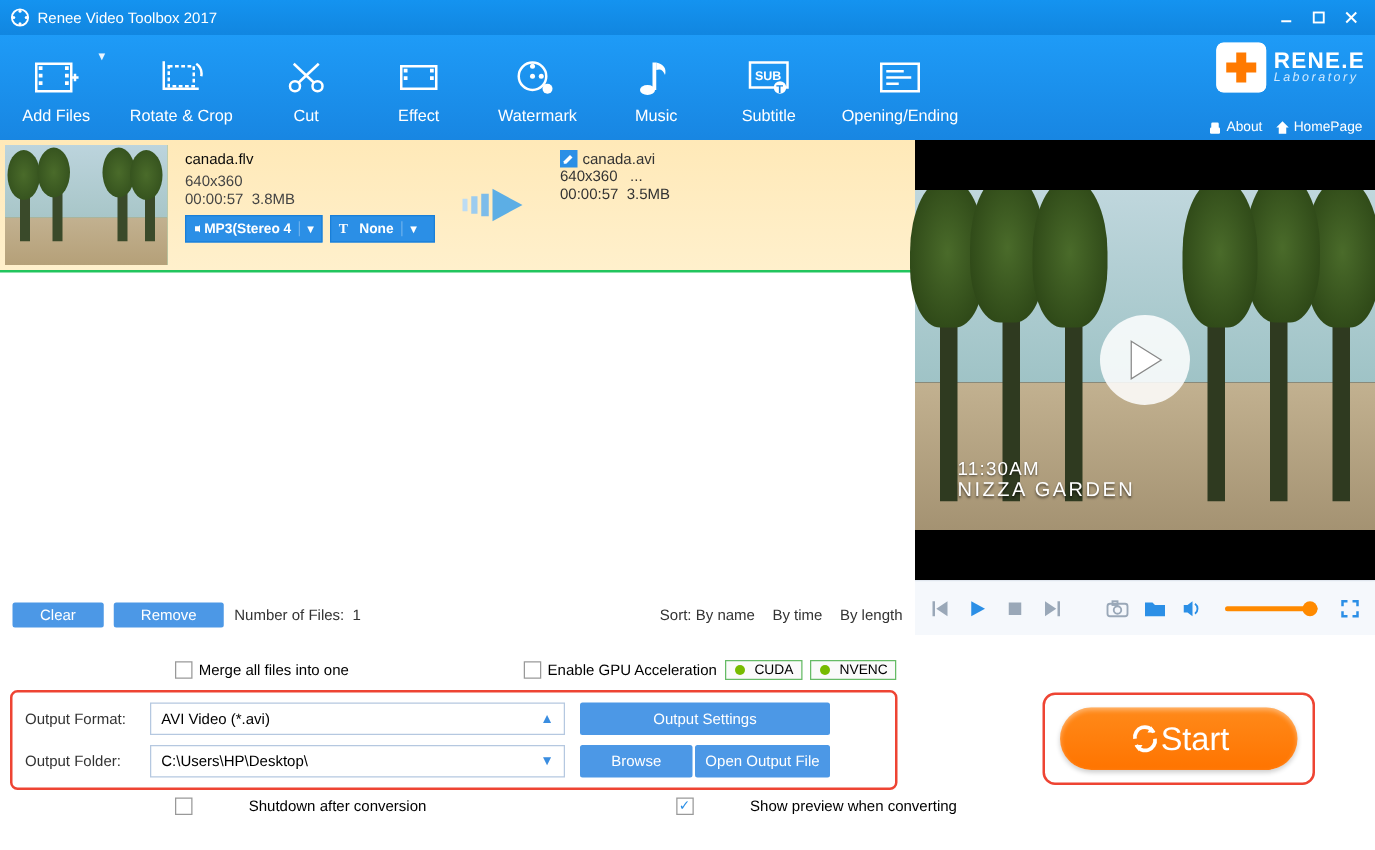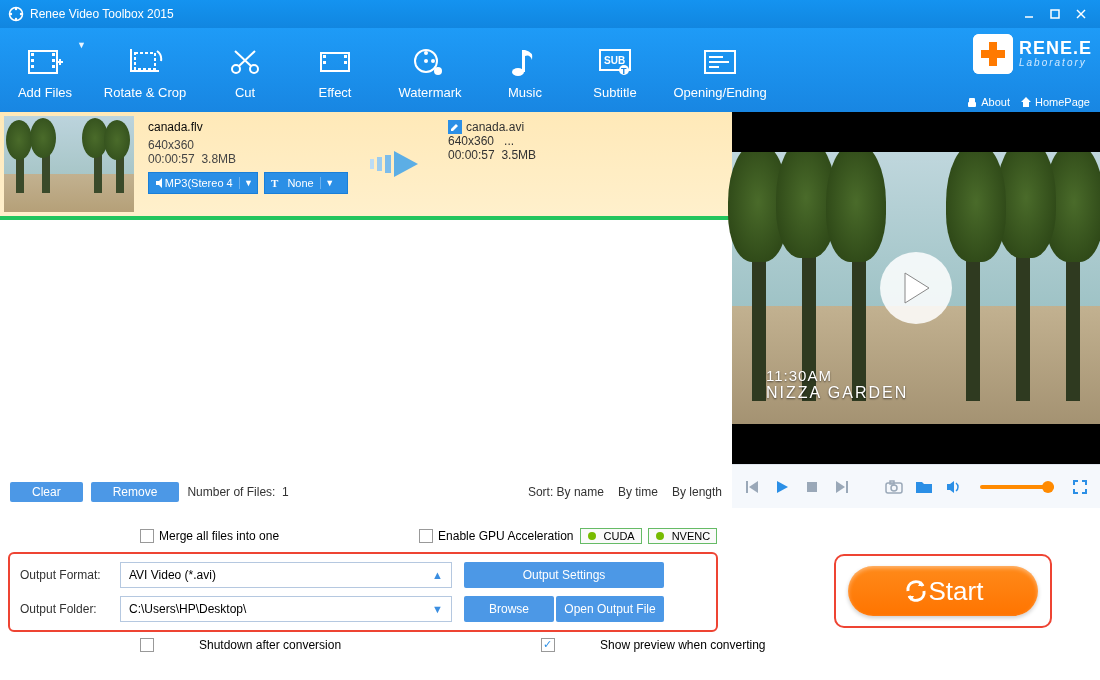--- a/index.html
+++ b/index.html
@@ -18,28 +18,28 @@
 .tool-item .ticon { width:42px; height:42px; display:flex; align-items:center; justify-content:center; margin-bottom:2px; }
 .tool-item .drop { position:absolute; right:4px; top:12px; font-size:9px; color:#eaf5ff;}
 .brand { position:absolute; right:8px; top:6px; display:flex; align-items:center; }
 .brand-icon { width:40px; height:40px; background:#fff; border-radius:6px; display:flex; align-items:center; justify-content:center; margin-right:6px; box-shadow:0 0 0 2px #fff inset; }
 .brand-text { color:#fff; font-weight:700; font-size:18px; letter-spacing:1px; line-height:0.9; }
 .brand-sub { font-size:10px; font-style:italic; color:#cfe9ff; letter-spacing:2px;}
 .brand-links { position:absolute; right:10px; bottom:4px; font-size:11px; color:#fff; display:flex; gap:10px; }
 .brand-links span { display:inline-flex; align-items:center; gap:3px; cursor:pointer;}
 
 
-.filelist { background:#f0abfc; border-bottom:4px solid #22c55e; }
+.filelist { background:#f0abfc; border-bottom:2px solid #22c55e; }
 .filerow { display:flex; align-items:stretch; background: linear-gradient(#ffe9b8,#fff0cc); height:104px; }
 .thumb { width:130px; height:96px; margin:4px; background:#7a8; position:relative; overflow:hidden; }
 .fileinfo { padding:8px 10px; font-size:12px; color:#333; width:220px;}
 .fileinfo .fname { color:#0a0a0a; margin-bottom:4px; }
 .fileinfo .dim { color:#444; }
 .dropbtn { height:22px; background:#2b8fe6; color:#fff; font-size:11px; display:inline-flex; align-items:center; border:1px solid #1a7fd8; cursor:pointer; white-space:nowrap; margin-top:6px;}
-.dropbtn .label { padding:0 6px; border-right:1px solid rgba(255,255,255,0.3); display:inline-flex; align-items:center; gap:3px; overflow:hidden;}
+.dropbtn .label { padding:0 6px; border-right:1px solid rgba(255,255,255,0.3); display:inline-flex; align-items:center; gap:3px; overflow:hidden;font-weight:bold;}
 .dropbtn .arrow { width:18px; text-align:center; font-size:9px; }
 .arrowgraphic { width:80px; display:flex; align-items:center; justify-content:center; }
 .outputinfo { padding:8px 10px; font-size:12px; color:#333; flex:1;}
 .outputinfo .oname { display:flex; align-items:center; gap:4px;}
 .outputinfo .edit-icon { width:14px; height:14px; background:#2b8fe6; display:inline-flex; align-items:center; justify-content:center; }
 
 
 .preview { position:absolute; top:112px; right:0; width:368px; height:352px; background:#000; display:flex; align-items:center; justify-content:center; }
 .preview-overlay { position:absolute; left:34px; bottom:62px; color:#fff; font-size:16px; text-shadow:0 1px 2px rgba(0,0,0,0.6); font-family: Georgia, serif;}
 .preview-time { font-size:15px; letter-spacing:1px; }
@@ -91,21 +91,21 @@
 <div class="titlebar">
   <span class="logo-icon">
     <svg width="16" height="16" viewBox="0 0 16 16">
         <circle cx="8" cy="8" r="6.5" fill="none" stroke="#fff" stroke-width="1.5"></circle>
         <circle cx="8" cy="3" r="1.2" fill="#fff"></circle>
         <circle cx="8" cy="13" r="1.2" fill="#fff"></circle>
         <circle cx="3" cy="8" r="1.2" fill="#fff"></circle>
         <circle cx="13" cy="8" r="1.2" fill="#fff"></circle>
       </svg>
   </span>
-  <span>Renee Video Toolbox 2015</span>
+  <span>Renee Video Toolbox 2017</span>
   <span class="spacer"></span>
   <span class="win-btn">
       <svg width="12" height="12">
         <line x1="2" y1="9" x2="10" y2="9" stroke-width="1.5"></line>
       </svg>
     </span>
   <span class="win-btn">
       <svg width="12" height="12">
         <rect x="2" y="2" width="8" height="8" fill="none" stroke-width="1.5"></rect>
       </svg>

